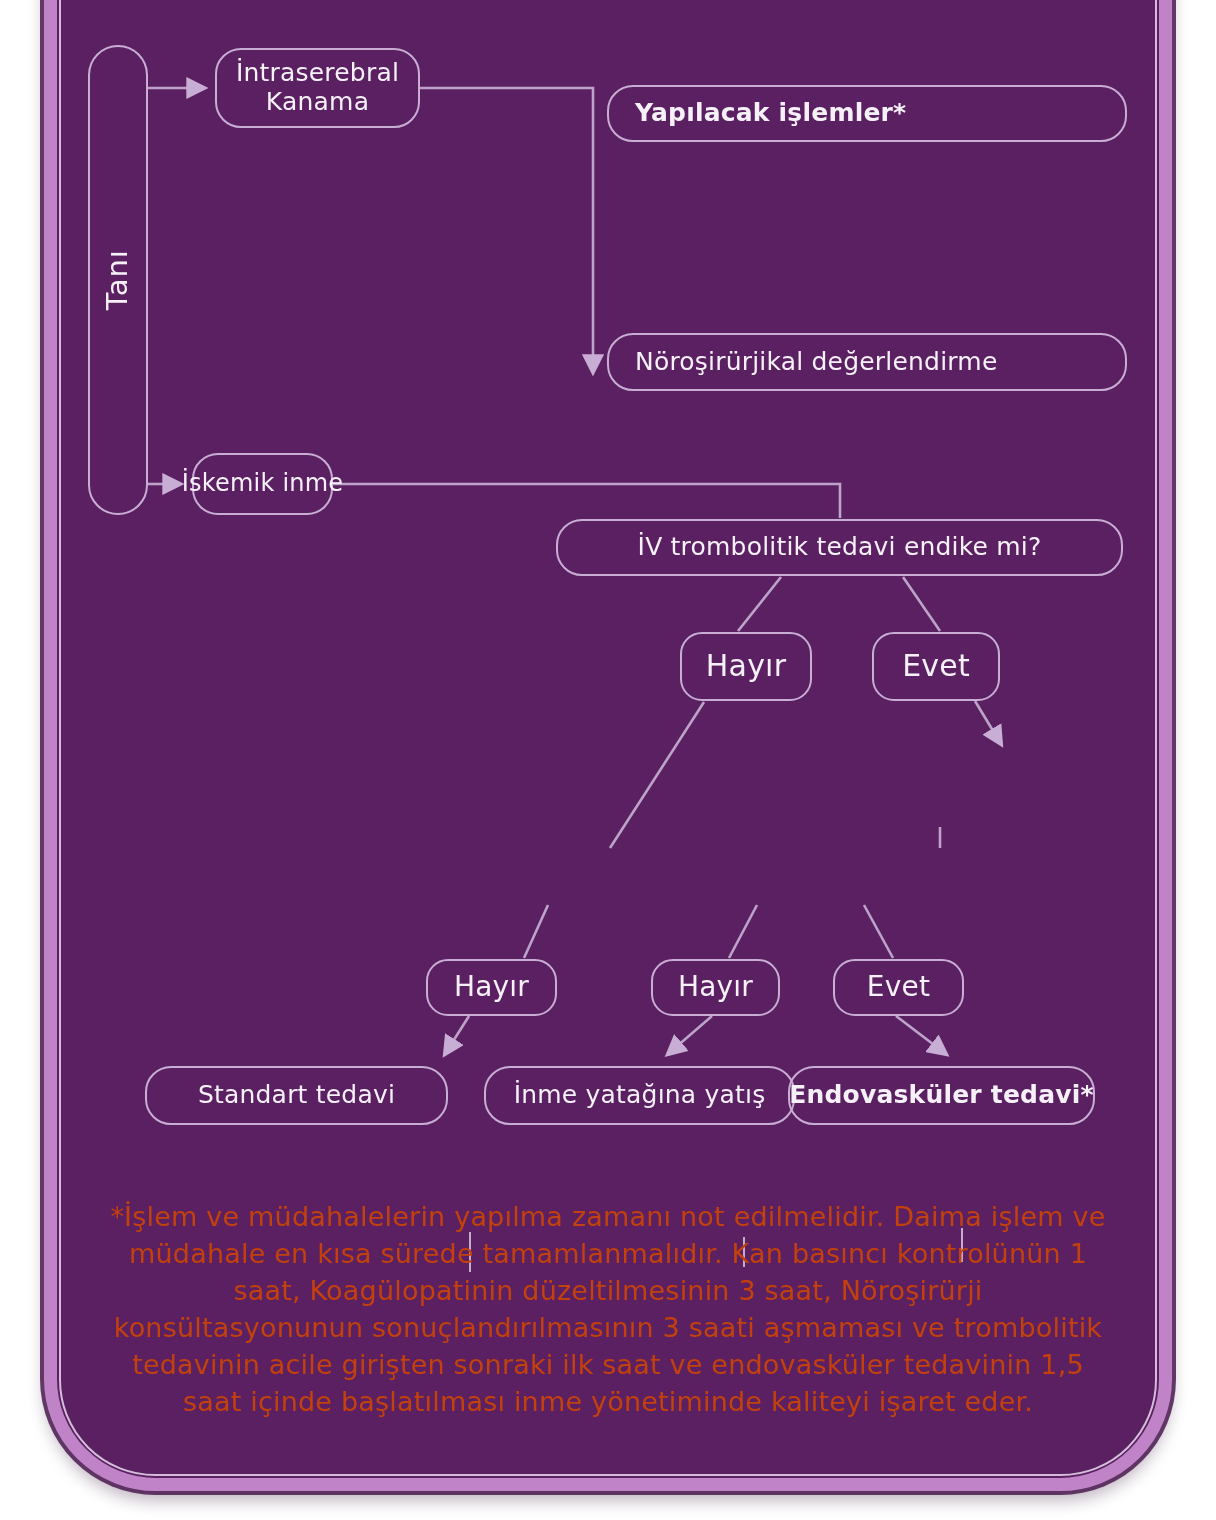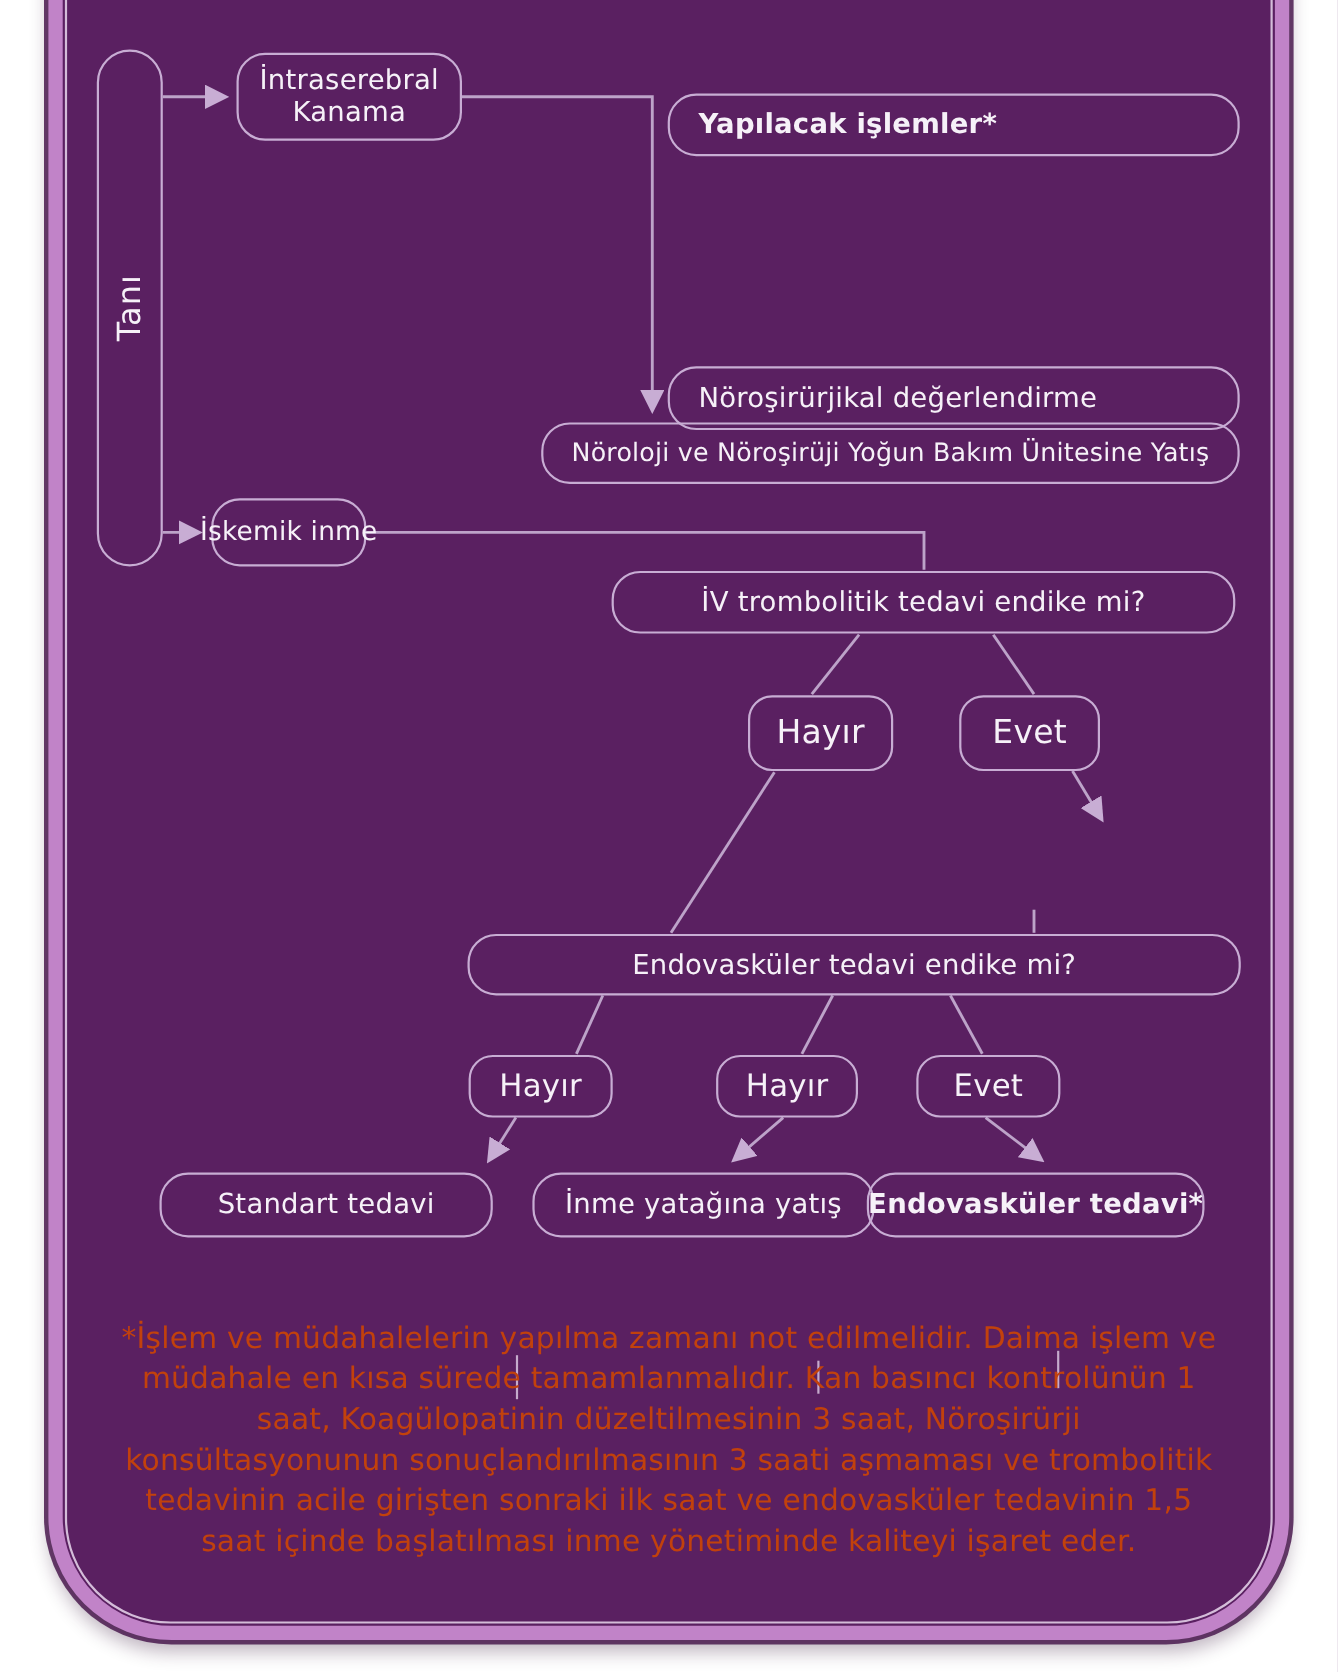--- a/index.html
+++ b/index.html
@@ -120,32 +120,30 @@
   </div>
 
   <div class="node" style="left:215px;top:48px;width:205px;height:80px;">İntraserebral Kanama</div>
 
   <div class="node bold" style="left:607px;top:85px;width:520px;height:57px;justify-content:flex-start;padding-left:26px;text-align:left;">Yapılacak işlemler*</div>
 
 
 
   <div class="node" style="left:607px;top:310px;width:520px;height:58px;justify-content:flex-start;padding-left:26px;text-align:center;margin-top:23px;">Nöroşirürjikal değerlendirme</div>
 
-  <div class="node sm nowrap" style="left:492px;top:384px;width:635px;height:56px;">Nöroloji ve Nöroşirüji Yoğun Bakım Ünitesine Yatış</div>
 
   <div class="node nowrap" style="left:192px;top:453px;width:141px;height:62px;font-size:24px;">İskemik inme</div>
 
   <div class="node" style="left:556px;top:519px;width:567px;height:57px;">İV trombolitik tedavi endike mi?</div>
 
   <div class="node lg" style="left:680px;top:632px;width:132px;height:69px;">Hayır</div>
 
   <div class="node lg" style="left:872px;top:632px;width:128px;height:69px;">Evet</div>
 
 
-  <div class="node" style="left:425px;top:849px;width:703px;height:56px;">Endovasküler tedavi endike mi?</div>
 
   <div class="node md" style="left:426px;top:959px;width:131px;height:57px;">Hayır</div>
 
   <div class="node md" style="left:651px;top:959px;width:129px;height:57px;">Hayır</div>
 
   <div class="node md" style="left:833px;top:959px;width:131px;height:57px;">Evet</div>
 
   <div class="node" style="left:145px;top:1066px;width:303px;height:59px;">Standart tedavi</div>
 
   <div class="node nowrap" style="left:484px;top:1066px;width:311px;height:59px;">İnme yatağına yatış</div>

